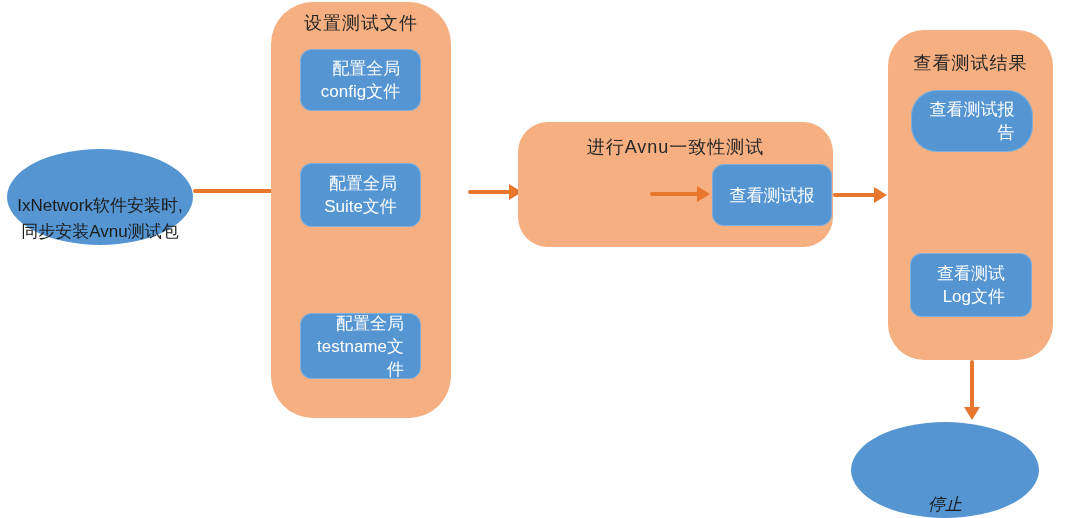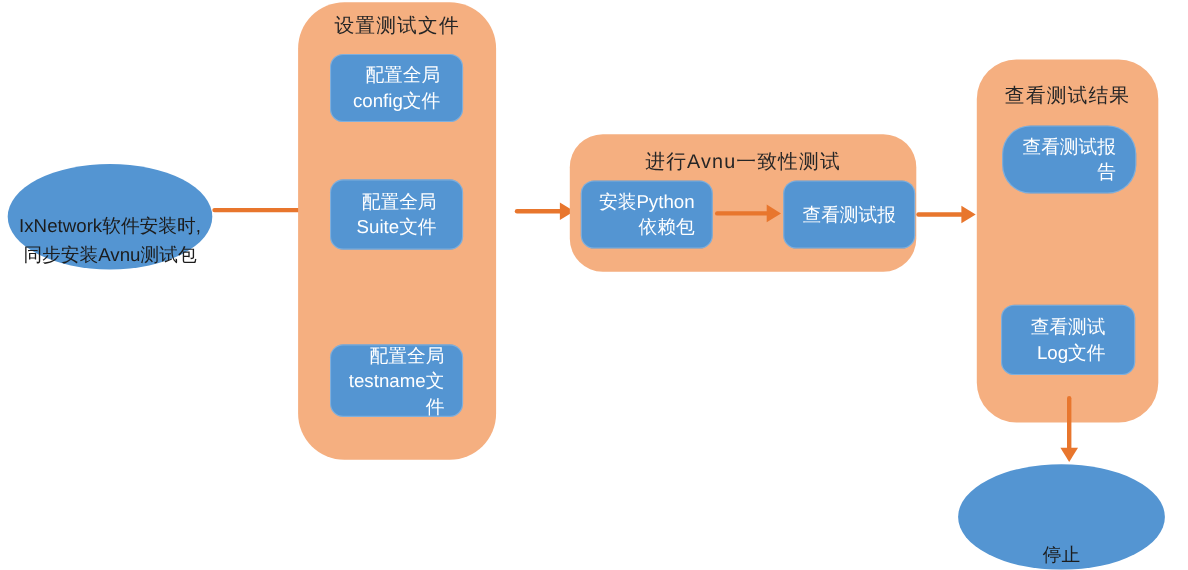--- a/index.html
+++ b/index.html
@@ -67,45 +67,43 @@
 件</div>
   </div>
 
   <div class="arrow arrow-h" style="left:468px;top:184px;width:54px;height:16px;">
     <span class="shaft"></span>
     <span class="head"></span>
   </div>
 
   <div class="group" style="left:518px;top:122px;width:315px;height:125px;border-radius:30px;">
     <div class="group-title" style="top:13px;">进行Avnu一致性测试</div>
-    <div class="node" style="left:10px;top:42px;width:120px;height:62px;">安装Python
-依赖包</div>
     <div class="node" style="left:194px;top:42px;width:120px;height:62px;">查看测试报</div>
 
     <div class="arrow arrow-h" style="left:132px;top:64px;width:60px;height:16px;">
       <span class="shaft"></span>
       <span class="head"></span>
     </div>
   </div>
 
   <div class="arrow arrow-h" style="left:833px;top:187px;width:54px;height:16px;">
     <span class="shaft"></span>
     <span class="head"></span>
   </div>
 
-  <div class="group" style="left:888px;top:30px;width:165px;height:330px;border-radius:36px;margin-top:24px;">
+  <div class="group" style="left:888px;top:30px;width:165px;height:330px;border-radius:36px;">
     <div class="group-title" style="top:21px;">查看测试结果</div>
     <div class="node" style="left:23px;top:60px;width:122px;height:62px;border-radius:26px;">查看测试报
 告</div>
     <div class="node" style="left:22px;top:223px;width:122px;height:64px;">查看测试
 Log文件</div>
   </div>
 
   <div class="arrow arrow-v" style="left:964px;top:360px;width:16px;height:60px;">
     <span class="shaft"></span>
     <span class="head"></span>
   </div>
 
-  <div class="ellipse" style="left:871px;top:422px;width:188px;height:96px;">
+  <div class="ellipse" style="left:851px;top:422px;width:188px;height:96px;font-style:italic;">
     <span>停止</span>
   </div>
 
 </div>
 
 </body></html>

